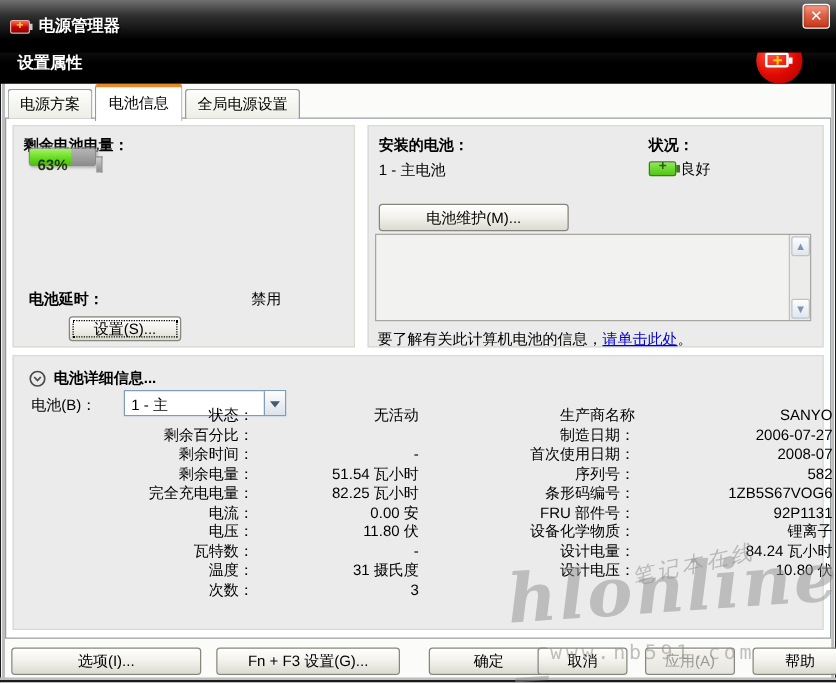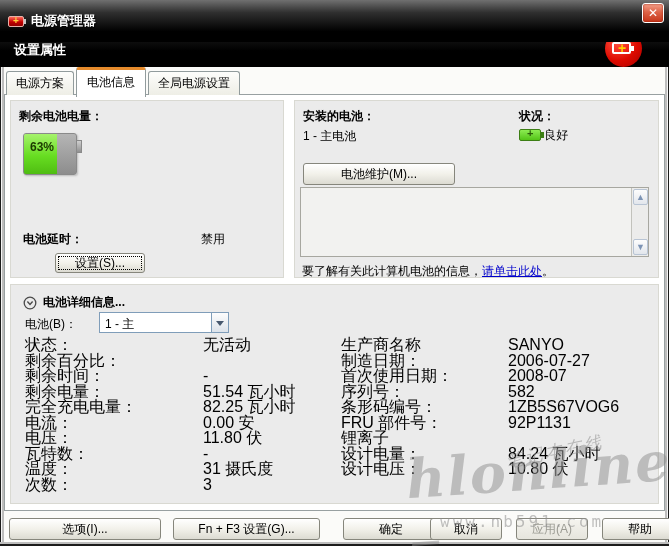--- a/index.html
+++ b/index.html
@@ -46,21 +46,21 @@
     border:1px solid #98a0a1; z-index:2; }
   .panel { position:absolute; background:#ebebeb; border:1px solid #d9d9d2; }
   .panel-left  { left:5px;  top:5px;  width:274px; height:178px; }
   .panel-right { left:289px; top:5px;  right:5px;  height:178px; }
   .panel-bottom{ left:5px;  top:189px; right:5px;  height:220px; }
 
   .lbl  { position:absolute; font-size:12px; color:#000; white-space:nowrap; }
   .bold { font-weight:bold; }
 
   
-  .battery-large { position:absolute; left:12px; top:32px; width:54px; height:42px;
+  .battery-large { position:absolute; left:12px; top:17px; width:54px; height:15px;
     border:1px solid #8a8a8a; border-radius:3px; background:linear-gradient(180deg,#b5b5b5,#8d8d8d); box-shadow:1px 1px 2px #bbb; }
   .battery-fill { position:absolute; left:0; top:0; bottom:0; background:linear-gradient(180deg,#a6f36c,#67dd21 55%,#4fbd12); border-radius:2px 0 0 2px; }
   .battery-pct { position:absolute; left:6px; top:6px; font-size:12px; font-weight:bold; color:#1c3a00; }
   .battery-nub { position:absolute; right:-6px; top:6px; width:5px; height:13px; background:linear-gradient(180deg,#cfcfcf,#909090); border:1px solid #8a8a8a; border-left:none; }
 
   
   .battery-small { position:relative; display:inline-block; width:22px; height:12px;
     background:linear-gradient(180deg,#8cec52,#53c417); border:1px solid #3c7e14; border-radius:2px; vertical-align:-2px; }
   .battery-small::after { content:""; position:absolute; right:-4px; top:2px; width:3px; height:6px; background:#3c7e14; }
   .battery-small::before { content:"+"; position:absolute; left:7px; top:-3px; font-size:11px; font-weight:bold; color:#2c5e0a; }
@@ -85,21 +85,21 @@
 
   
   .details-head { position:absolute; left:12px; top:9px; display:flex; align-items:center; gap:6px; }
   .circ-ico { width:14px; height:14px; }
   .combo { position:absolute; left:88px; top:27px; width:130px; height:21px; background:#fff; border:1px solid #7f9db9; }
   .combo-text { position:absolute; left:5px; top:3px; font-size:12px; }
   .combo-btn { position:absolute; right:0; top:0; bottom:0; width:17px;
     background:linear-gradient(180deg,#fdfdfd,#dde3ea); border-left:1px solid #7f9db9; cursor:pointer; }
   .combo-btn::after { content:""; position:absolute; left:4px; top:8px; border:4px solid transparent; border-top:5px solid #47586e; }
 
-  .detail-col { position:absolute; top:52px; font-size:16px; }
+  .detail-col { position:absolute; top:40px; font-size:12px;text-align:right; }
   .col-l { left:14px;  width:310px; }
   .col-r { left:330px; width:325px; }
   .detail-row { display:flex; height:15.5px; line-height:15px; white-space:nowrap; }
   .col-l .dlabel { width:178px; } .col-r .dlabel { width:167px; }
   .dvalue { flex:1; }
 
   
   .footer-btn { top:518px; height:22px; line-height:20px; }
   .b-options { left:9px;  width:152px; }
   .b-fnf3   { left:173px; width:147px; }
@@ -271,20 +271,21 @@
             <span class="dlabel">条形码编号：</span>
             <span class="dvalue">1ZB5S67VOG6</span>
           </div>
 
           <div class="detail-row">
             <span class="dlabel">FRU 部件号：</span>
             <span class="dvalue">92P1131</span>
           </div>
 
           <div class="detail-row">
+            <span class="dlabel">设备化学物质：</span>
             <span class="dvalue">锂离子</span>
           </div>
 
           <div class="detail-row">
             <span class="dlabel">设计电量：</span>
             <span class="dvalue">84.24 瓦小时</span>
           </div>
 
           <div class="detail-row">
             <span class="dlabel">设计电压：</span>

